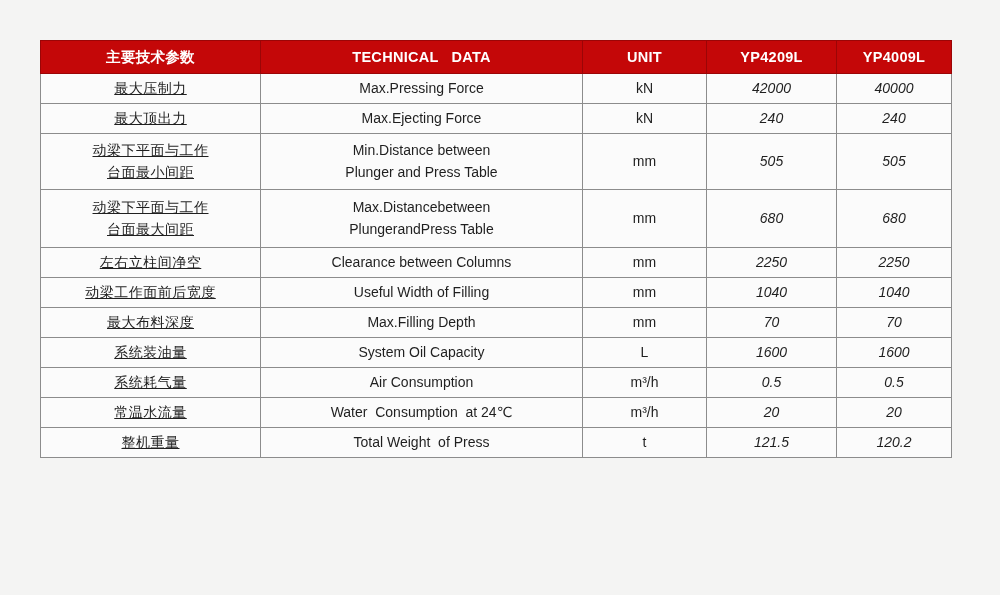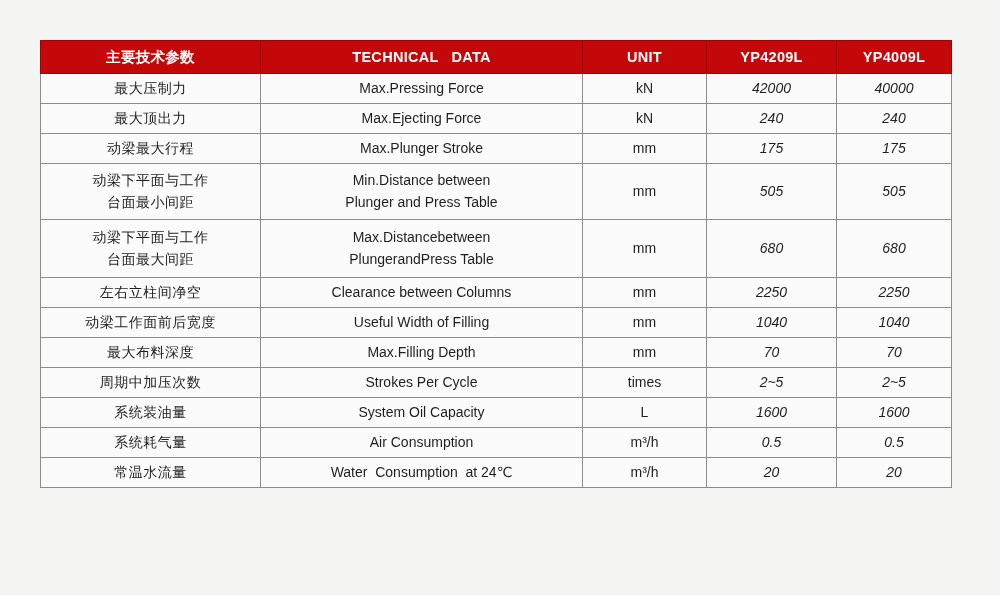--- a/index.html
+++ b/index.html
@@ -49,21 +49,21 @@
     font-size: 14px;
     text-align: center;
     vertical-align: middle;
     white-space: pre-wrap;
     line-height: 1.55;
     padding: 1px 4px;
   }
   table.spec tbody tr:first-child td { border-top: 0; }
   tr.tall-a td { height: 56px; }
   tr.tall-b td { height: 58px; }
-  td.cn { font-size: 14px; letter-spacing: 0.5px; }
+  td.cn { font-size: 14px; letter-spacing: 0.5px; text-decoration: underline; }
   td.val { font-size: 14.5px; font-style: italic; }
 </style>
 </head>
 <body>
 
 <div class="page">
   <table class="spec">
     <colgroup>
       <col style="width:220px">
       <col style="width:322px">
@@ -87,27 +87,20 @@
         <td>kN</td>
         <td class="val">42000</td>
         <td class="val">40000</td>
       </tr>
       <tr>
         <td class="cn">最大顶出力</td>
         <td>Max.Ejecting Force</td>
         <td>kN</td>
         <td class="val">240</td>
         <td class="val">240</td>
-      </tr>
-      <tr>
-        <td class="cn">动梁最大行程</td>
-        <td>Max.Plunger Stroke</td>
-        <td>mm</td>
-        <td class="val">175</td>
-        <td class="val">175</td>
       </tr>
       <tr class="tall-a">
         <td class="cn">动梁下平面与工作
 台面最小间距</td>
         <td>Min.Distance between
 Plunger and Press Table</td>
         <td>mm</td>
         <td class="val">505</td>
         <td class="val">505</td>
       </tr>
@@ -135,42 +128,42 @@
         <td class="val">1040</td>
       </tr>
       <tr>
         <td class="cn">最大布料深度</td>
         <td>Max.Filling Depth</td>
         <td>mm</td>
         <td class="val">70</td>
         <td class="val">70</td>
       </tr>
       <tr>
-        <td class="cn">周期中加压次数</td>
-        <td>Strokes Per Cycle</td>
-        <td>times</td>
-        <td class="val">2~5</td>
-        <td class="val">2~5</td>
-      </tr>
-      <tr>
         <td class="cn">系统装油量</td>
         <td>System Oil Capacity</td>
         <td>L</td>
         <td class="val">1600</td>
         <td class="val">1600</td>
       </tr>
       <tr>
         <td class="cn">系统耗气量</td>
         <td>Air Consumption</td>
         <td>m³/h</td>
         <td class="val">0.5</td>
         <td class="val">0.5</td>
       </tr>
       <tr>
         <td class="cn">常温水流量</td>
         <td>Water  Consumption  at 24℃</td>
         <td>m³/h</td>
         <td class="val">20</td>
         <td class="val">20</td>
       </tr>
+      <tr>
+        <td class="cn">整机重量</td>
+        <td>Total Weight  of Press</td>
+        <td>t</td>
+        <td class="val">121.5</td>
+        <td class="val">120.2</td>
+      </tr>
     </tbody>
   </table>
 </div>
 
 </body></html>

